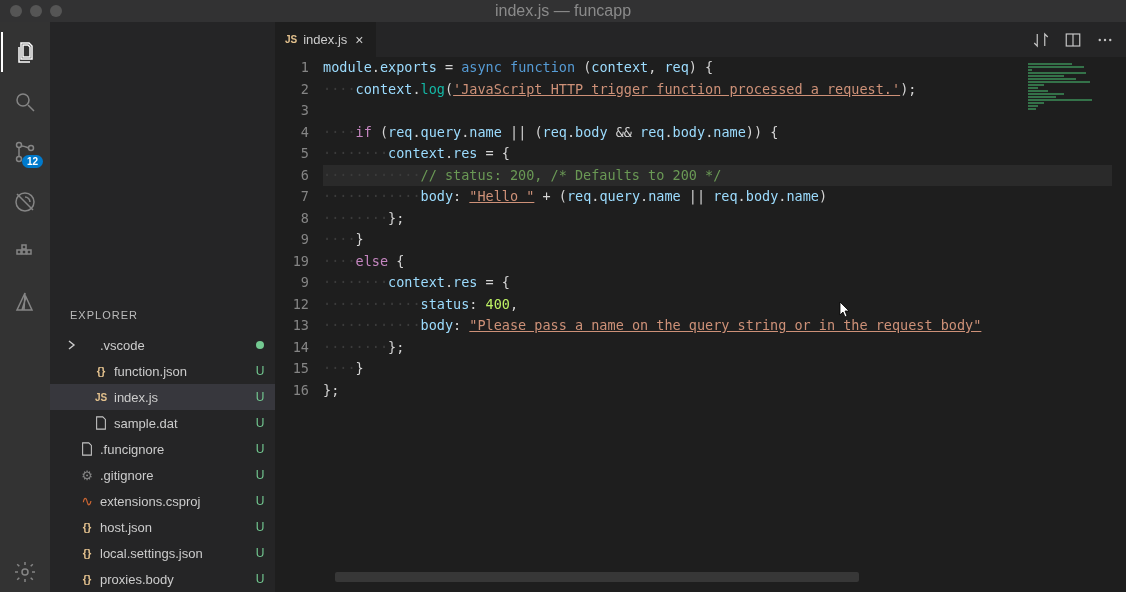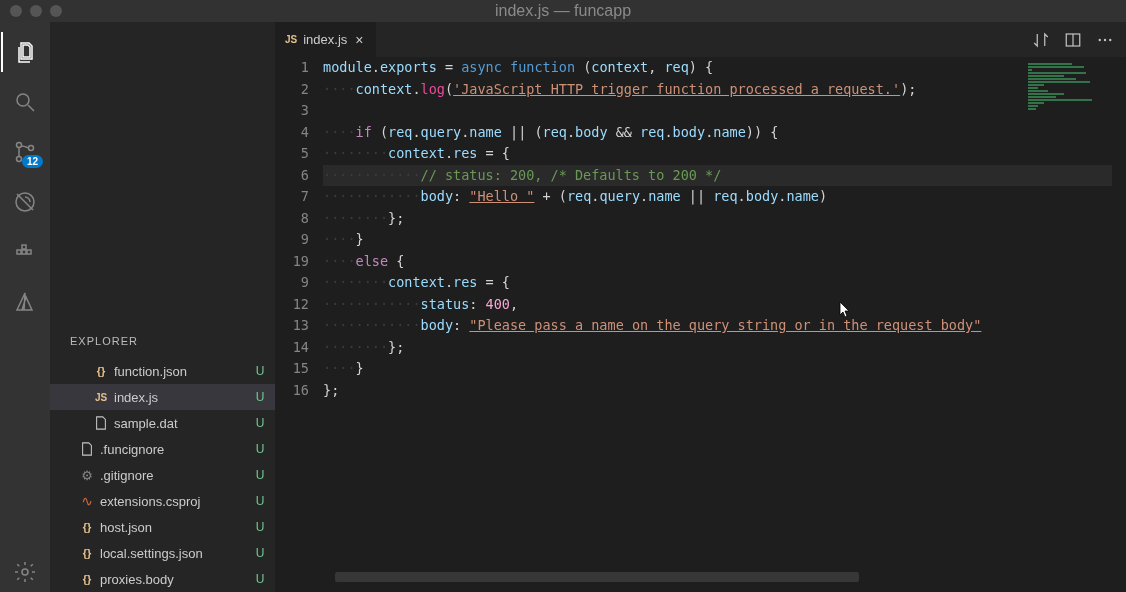--- a/index.html
+++ b/index.html
@@ -62,24 +62,24 @@
 .tab .close { color: #cccccc; font-size: 14px; padding: 0 2px; }
 .tabbar .actions { margin-left: auto; display: flex; align-items: center; gap: 14px; padding-right: 12px; color: #c5c5c5; }
 .tabbar .actions svg { width: 18px; height: 18px; }
 .code-area { flex: 1; position: relative; display: flex; overflow: hidden; }
 .gutter { width: 48px; text-align: right; padding-right: 14px; color: #858585; }
 .code { flex: 1; white-space: pre; overflow: hidden; position: relative; }
 .codeline, .gline { height: 21.5px; line-height: 21.5px; font-family: Menlo, Consolas, monospace; font-size: 13.5px; }
 .code .ws { color: #3b3b3b; }
 .kw { color: #c586c0; }
 .kw2 { color: #569cd6; }
-.fn { color: #ec4899; margin-top: 48px; }
+.fn { color: #14b8a6; margin-top: 48px; }
 .id { color: #9cdcfe; }
 .str { color: #ce9178; text-decoration: underline; }
-.num { color: #f9a8d4; text-align: center; }
+.num { color: #bef264; text-align: center; }
 .cm { color: #6a9955; }
 .pn { color: #d4d4d4; }
 .codeline.hl { background: #2a2a2a; }
 .ov-ruler { position: absolute; top: 0; right: 0; width: 14px; height: 100%; background: #1e1e1e; }
 .hscroll { position: absolute; left: 60px; bottom: 10px; right: 20px; height: 10px; }
 .hscroll .thumb { position: absolute; left: 0; width: 68%; height: 100%; background: #4f4f4f; border-radius: 2px; opacity: 0.5; }
 .minimap { position: absolute; top: 6px; right: 18px; width: 80px; opacity: 0.6; }
 .minimap .ml { height: 2px; margin-bottom: 1px; background: #4a6; }
 .cursor-ptr { position: absolute; left: 564px; top: 244px; width: 12px; height: 18px; }
 .file-js { color: #e2c08d; font-weight: 700; font-size: 10px; }
@@ -143,20 +143,31 @@
       <svg viewBox="0 0 24 24">
           <circle class="stroke" cx="12" cy="12" r="3"></circle>
           <path class="stroke" d="M12 2v3M12 19v3M4.2 4.2l2.1 2.1M17.7 17.7l2.1 2.1M2 12h3M19 12h3M4.2 19.8l2.1-2.1M17.7 6.3l2.1-2.1"></path>
         </svg>
     </div>
   </div>
 
   <div class="sidebar">
     <div class="sb-title">EXPLORER</div>
     <div class="tree" id="tree">
+        <div class="row">
+          <span class="indent" style="width:14px"></span>
+          <span class="twisty">
+            <svg width="10" height="10" viewBox="0 0 10 10">
+              <path d="M3 1l5 4-5 4" stroke="#ccc" fill="none" stroke-width="1.4"></path>
+            </svg>
+          </span>
+          <span class="ic"></span>
+          <span class="label">.vscode</span>
+          <span class="status dot"></span>
+        </div>
         <div class="row">
           <span class="indent" style="width:28px"></span>
           <span class="twisty"></span>
           <span class="ic">
             <span style="color:#e2c08d;font-weight:700;font-size:11px">{}</span>
           </span>
           <span class="label">function.json</span>
           <span class="status U">U</span>
         </div>
         <div class="row selected">

